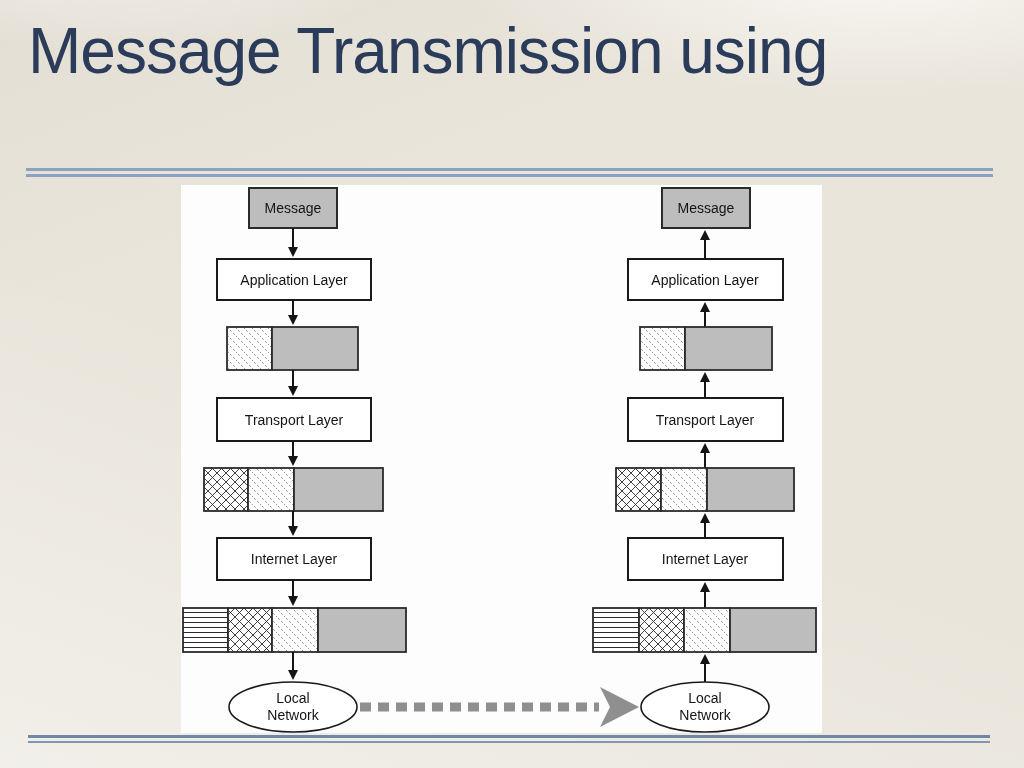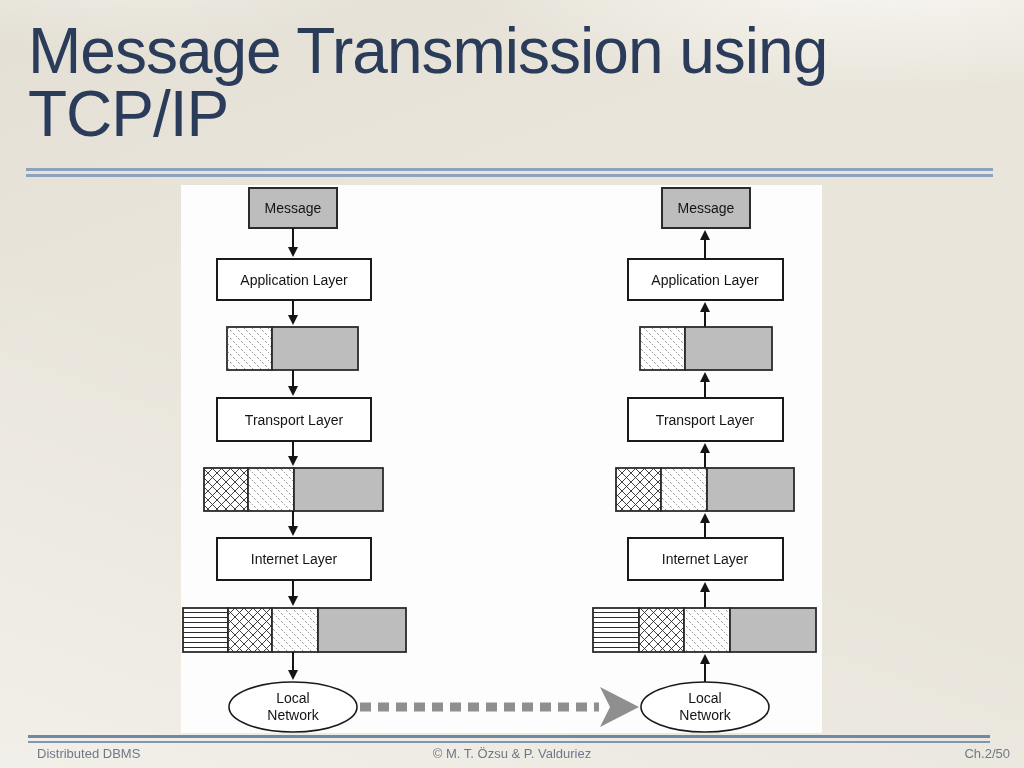--- a/index.html
+++ b/index.html
@@ -46,21 +46,20 @@
 
   svg text { font-family:"Liberation Sans", sans-serif; font-size:14px; fill:#141414; }
 </style>
 </head>
 <body>
 
 <div class="slide">
 
   <div class="title">
     <div>Message Transmission using</div>
-    <div>TCP/IP</div>
   </div>
 
   <div class="title-rule"></div>
 
   <div class="diagram-area">
     <svg width="641" height="548" viewBox="0 0 641 548">
       <defs>
         <marker id="ah-down" markerUnits="userSpaceOnUse" markerWidth="12" markerHeight="12" refX="8" refY="5" orient="auto">
           <path d="M0,0 L10,5 L0,10 Z" fill="#141414"></path>
         </marker>
@@ -180,19 +179,14 @@
 
         <ellipse cx="524" cy="522" rx="64" ry="25" fill="#ffffff" stroke="#1a1a1a" stroke-width="1.6"></ellipse>
         <text x="524" y="518" text-anchor="middle">Local</text>
         <text x="524" y="535" text-anchor="middle">Network</text>
       </g>
     </svg>
   </div>
 
   <div class="footer-rule"></div>
 
-  <div class="footer">
-    <span class="f-left">Distributed DBMS</span>
-    <span class="f-center">© M. T. Özsu &amp; P. Valduriez</span>
-    <span class="f-right">Ch.2/50</span>
-  </div>
 
 </div>
 
 </body></html>

